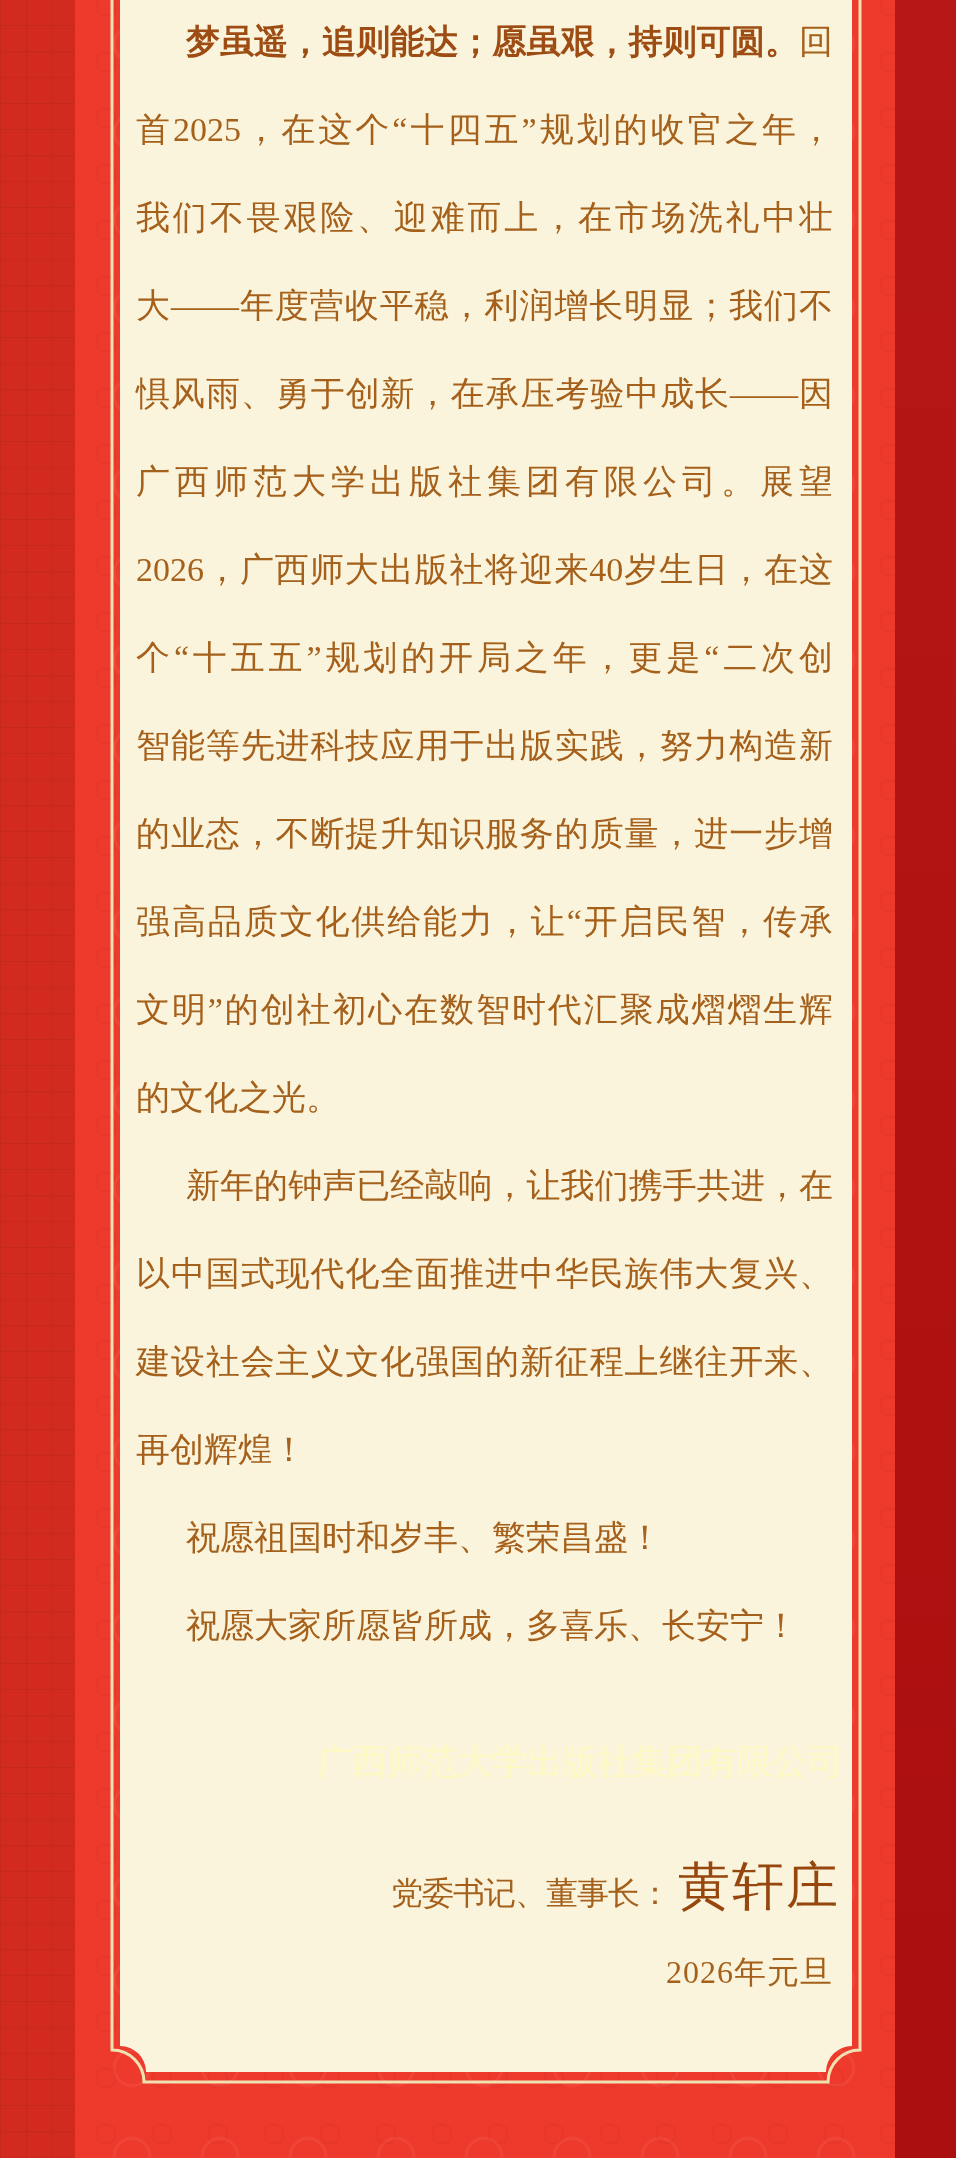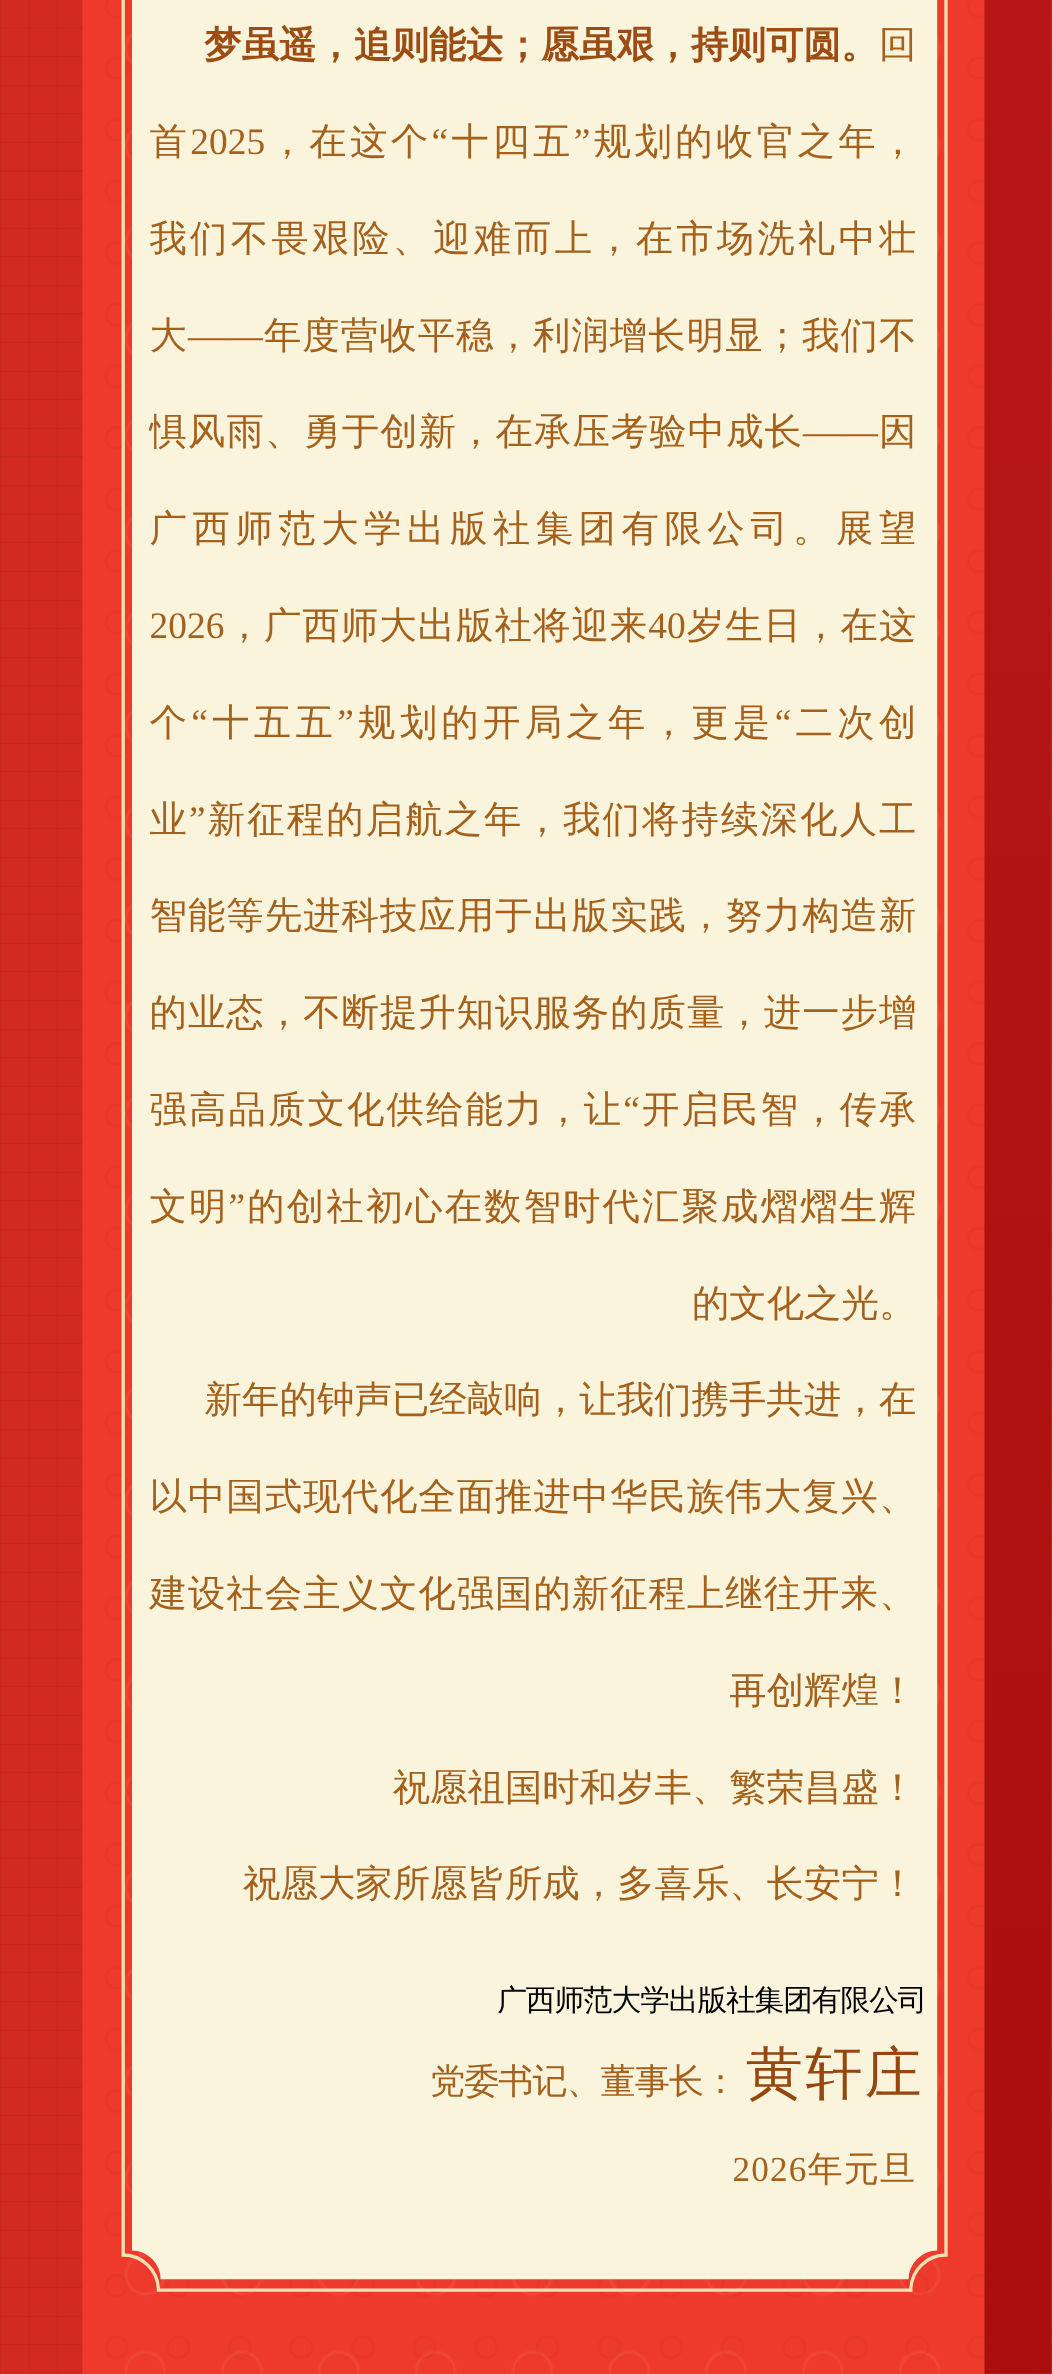--- a/index.html
+++ b/index.html
@@ -30,30 +30,30 @@
     position:absolute;right:0;top:0;bottom:0;width:61px;background:#b40f0f;
     background-image:linear-gradient(180deg, rgba(255,255,255,0.03), rgba(0,0,0,0.05));
   }
   .frame-svg{position:absolute;left:0;top:0;}
   
   .letter{
     position:absolute;left:136px;top:-2px;width:697px;
     color:#a5611c;
   }
   .line{
-    font-size:34px;line-height:88px;text-align:right;
+    font-size:34px;line-height:88px;text-align:left;
     text-justify:inter-character;
   }
   .line.j{text-align:justify;text-align-last:justify;}
   .line.ind{padding-left:50px;}
   .line .b{font-weight:bold;color:#9d4d13;}
   
   .sig-company{
-    position:absolute;top:1794px;right:114px;
-    font-size:27px;line-height:48px;letter-spacing:-1px;color:#000000;
+    position:absolute;top:1738px;right:114px;
+    font-size:36px;line-height:48px;letter-spacing:-1px;color:#fef9c3;
   }
   .sig-role-line{
     position:absolute;top:1852px;right:116px;line-height:70px;color:#a5611c;white-space:nowrap;
   }
   .sig-role{font-size:32px;letter-spacing:-1px;vertical-align:baseline;}
   .sig-name{
     font-size:52px;font-weight:400;color:#96470e;vertical-align:baseline;
     padding-left:8px;letter-spacing:2px;
   }
   .sig-date{
@@ -79,21 +79,20 @@
 
   <div class="letter">
       <div class="line j ind"><span class="b">梦虽遥，追则能达；愿虽艰，持则可圆。</span><span>回</span></div>
       <div class="line j"><span>首2025，在这个“十四五”规划的收官之年，</span></div>
       <div class="line j"><span>我们不畏艰险、迎难而上，在市场洗礼中壮</span></div>
       <div class="line j"><span>大——年度营收平稳，利润增长明显；我们不</span></div>
       <div class="line j"><span>惧风雨、勇于创新，在承压考验中成长——因</span></div>
       <div class="line j"><span>广西师范大学出版社集团有限公司。展望</span></div>
       <div class="line j"><span>2026，广西师大出版社将迎来40岁生日，在这</span></div>
       <div class="line j"><span>个“十五五”规划的开局之年，更是“二次创</span></div>
-      <div class="line j"><span>业”新征程的启航之年，我们将持续深化人工</span></div>
       <div class="line j"><span>智能等先进科技应用于出版实践，努力构造新</span></div>
       <div class="line j"><span>的业态，不断提升知识服务的质量，进一步增</span></div>
       <div class="line j"><span>强高品质文化供给能力，让“开启民智，传承</span></div>
       <div class="line j"><span>文明”的创社初心在数智时代汇聚成熠熠生辉</span></div>
       <div class="line"><span>的文化之光。</span></div>
       <div class="line j ind"><span>新年的钟声已经敲响，让我们携手共进，在</span></div>
       <div class="line j"><span>以中国式现代化全面推进中华民族伟大复兴、</span></div>
       <div class="line j"><span>建设社会主义文化强国的新征程上继往开来、</span></div>
       <div class="line"><span>再创辉煌！</span></div>
       <div class="line ind"><span>祝愿祖国时和岁丰、繁荣昌盛！</span></div>

